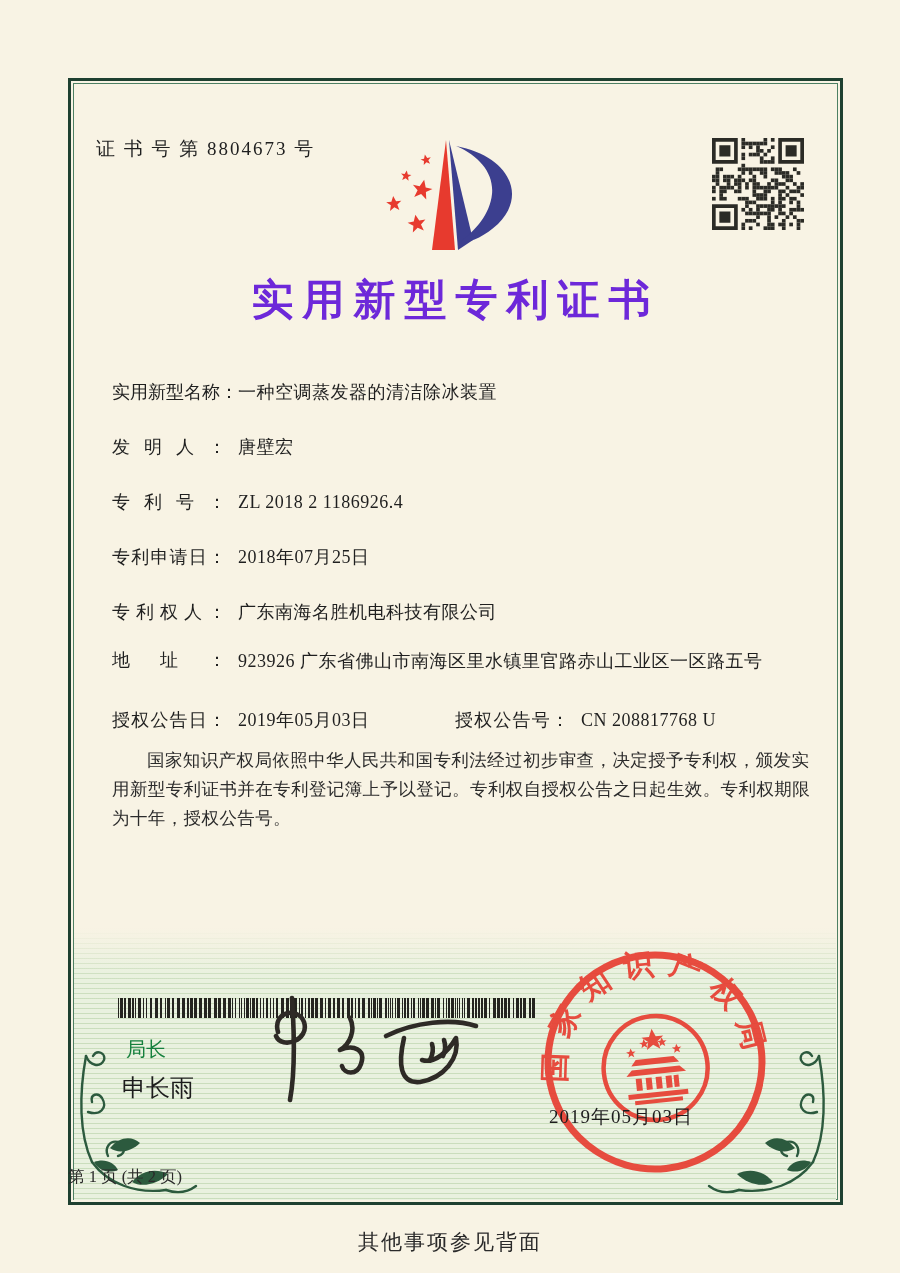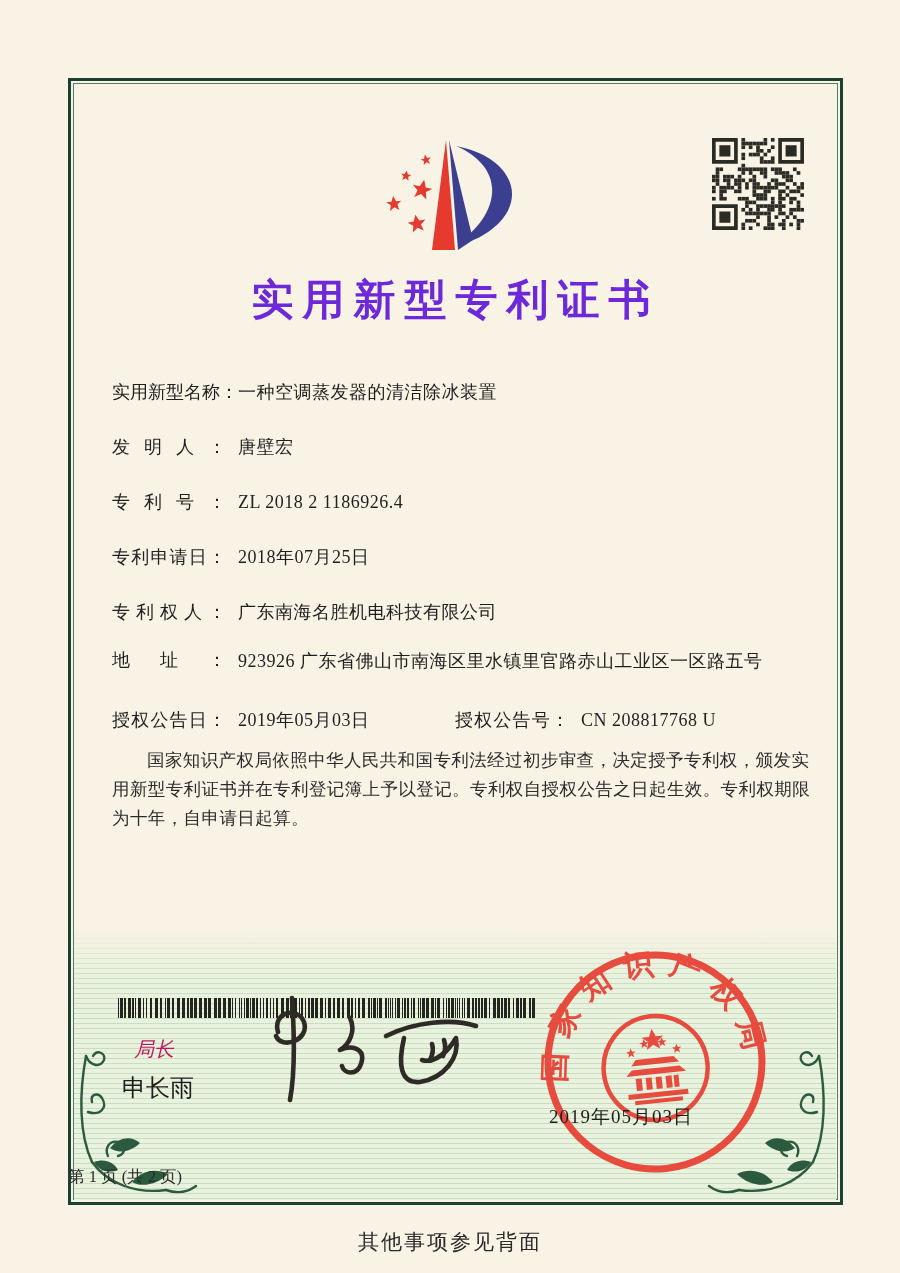--- a/index.html
+++ b/index.html
@@ -41,21 +41,21 @@
   .flabel{display:inline-block;width:114px;text-align:justify;text-align-last:justify;color:#1f1f1f;}
   .fvalue{margin-left:12px;color:#1f1f1f;letter-spacing:0.5px;}
   .fvalue.wrap{display:inline-block;white-space:normal;width:588px;vertical-align:top;line-height:27px;letter-spacing:0.5px;}
   .grant-col2{position:absolute;left:343px;top:0;white-space:nowrap;}
 
   .body-text{position:absolute;left:112px;top:746px;width:704px;font-size:17.5px;line-height:29px;color:#2b2b2b;}
   .body-text p{margin:0;text-indent:2em;letter-spacing:0.4px;}
 
   .barcode{position:absolute;left:118px;top:998px;width:418px;height:20px;}
 
-  .director-title{position:absolute;left:134px;top:1036px;font-size:20px;color:#be185d;font-family:"Liberation Sans","DejaVu Sans",sans-serif;font-style:italic;}
+  .director-title{position:absolute;left:126px;top:1036px;font-size:20px;color:#15803d;font-family:"Liberation Sans","DejaVu Sans",sans-serif;}
   .director-name{position:absolute;left:122px;top:1072px;font-size:24px;color:#1c1c1c;font-family:"Liberation Sans","DejaVu Sans",sans-serif;}
   .signature{position:absolute;left:248px;top:988px;width:245px;height:118px;}
 
   .seal{position:absolute;left:533px;top:940px;width:244px;height:244px;transform:rotate(-6deg);}
   .seal-date{position:absolute;left:549px;top:1104px;font-size:19px;letter-spacing:1px;color:#1d1d1d;z-index:5;}
 
   .page-indicator{position:absolute;left:68px;top:1166px;width:775px;text-align:left;font-size:16.5px;color:#2a2a2a;}
   .footer-note{position:absolute;left:0;top:1228px;width:900px;text-align:center;font-size:21px;color:#2a2a2a;letter-spacing:2px;}
 
   .flourish{position:absolute;width:132px;height:152px;z-index:2;}
@@ -105,20 +105,21 @@
       <path d="M96,140 C108,144 118,142 126,136"></path>
       <path d="M38,106 C34,98 40,90 48,92 C56,94 56,104 48,106"></path>
     </g>
     <g fill="#2c5a3e">
       <path d="M62,132 C72,120 86,118 98,124 C88,134 72,138 62,132 Z"></path>
       <path d="M40,98 C50,86 62,86 70,93 C61,102 48,104 40,98 Z"></path>
       <path d="M24,112 C34,108 44,112 48,120 C38,124 28,120 24,112 Z"></path>
     </g>
   </svg>
 
+  <div class="cert-number z-top">证 书 号 第 8804673 号</div>
 
   <svg class="logo z-top" viewBox="0 0 152 124">
     <path d="M66,6 L52,116 L75,116 Z" fill="#e73a2e"></path>
     <path d="M69,6 L78,116 L93,106 Z" fill="#3c3f8f"></path>
     <path d="M76,12 C128,22 148,60 118,90 C104,103 88,110 80,108 C96,96 110,80 112,60 C114,40 100,22 76,12 Z" fill="#3c3f8f"></path>
     <g fill="#e73a2e">
       <use href="#star5" transform="translate(46,26) scale(0.55) rotate(-12)"></use>
       <use href="#star5" transform="translate(26,42) scale(0.55) rotate(8)"></use>
       <use href="#star5" transform="translate(42,56) scale(1.05) rotate(12)"></use>
       <use href="#star5" transform="translate(14,70) scale(0.8) rotate(-6)"></use>
@@ -362,21 +363,21 @@
     </div>
     <div class="frow" style="top:708px;width:720px">
       <span class="flabel">授权公告日：</span><span class="fvalue">2019年05月03日</span>
       <span class="grant-col2">
         <span class="flabel">授权公告号：</span><span class="fvalue">CN 208817768 U</span>
       </span>
     </div>
   </div>
 
   <div class="body-text z-top">
-    <p>国家知识产权局依照中华人民共和国专利法经过初步审查，决定授予专利权，颁发实用新型专利证书并在专利登记簿上予以登记。专利权自授权公告之日起生效。专利权期限为十年，自申请日起算。</p>
+    <p>国家知识产权局依照中华人民共和国专利法经过初步审查，决定授予专利权，颁发实用新型专利证书并在专利登记簿上予以登记。专利权自授权公告之日起生效。专利权期限为十年，授权公告号。</p>
   </div>
 
   <svg class="barcode z-top" id="barcode-svg" viewBox="0 0 418 20" preserveAspectRatio="none">
       <rect x="0" y="0" width="1" height="20" fill="#24241f"></rect>
       <rect x="2" y="0" width="3" height="20" fill="#24241f"></rect>
       <rect x="6" y="0" width="2" height="20" fill="#24241f"></rect>
       <rect x="10" y="0" width="3" height="20" fill="#24241f"></rect>
       <rect x="14" y="0" width="2" height="20" fill="#24241f"></rect>
       <rect x="17" y="0" width="1" height="20" fill="#24241f"></rect>
       <rect x="20" y="0" width="3" height="20" fill="#24241f"></rect>

